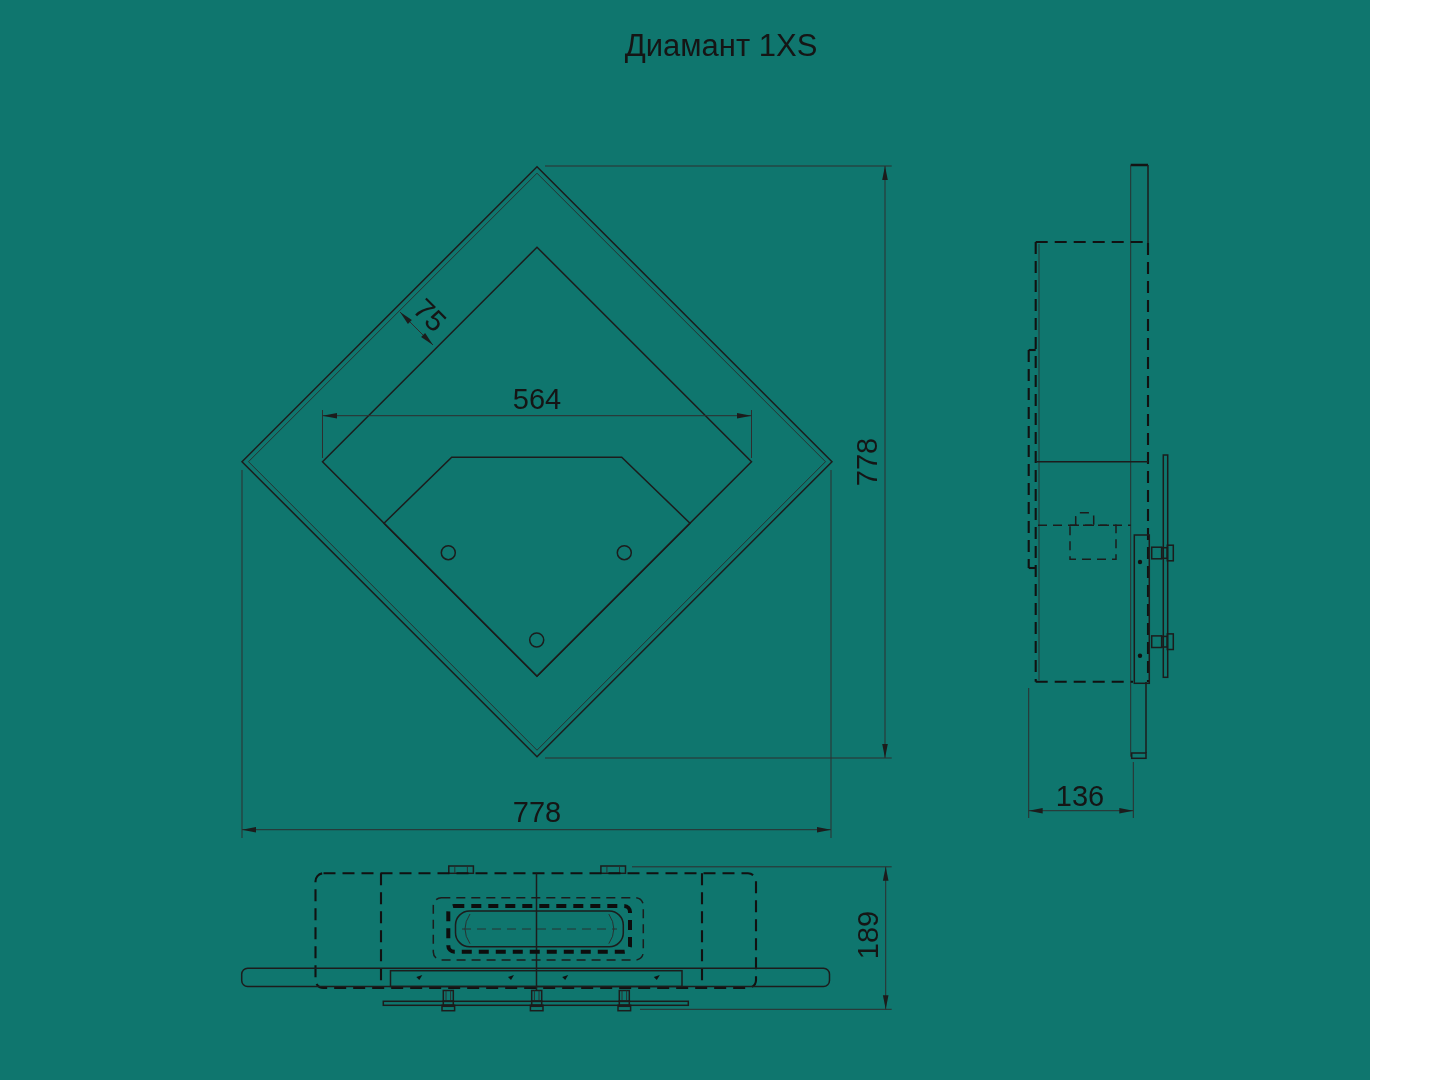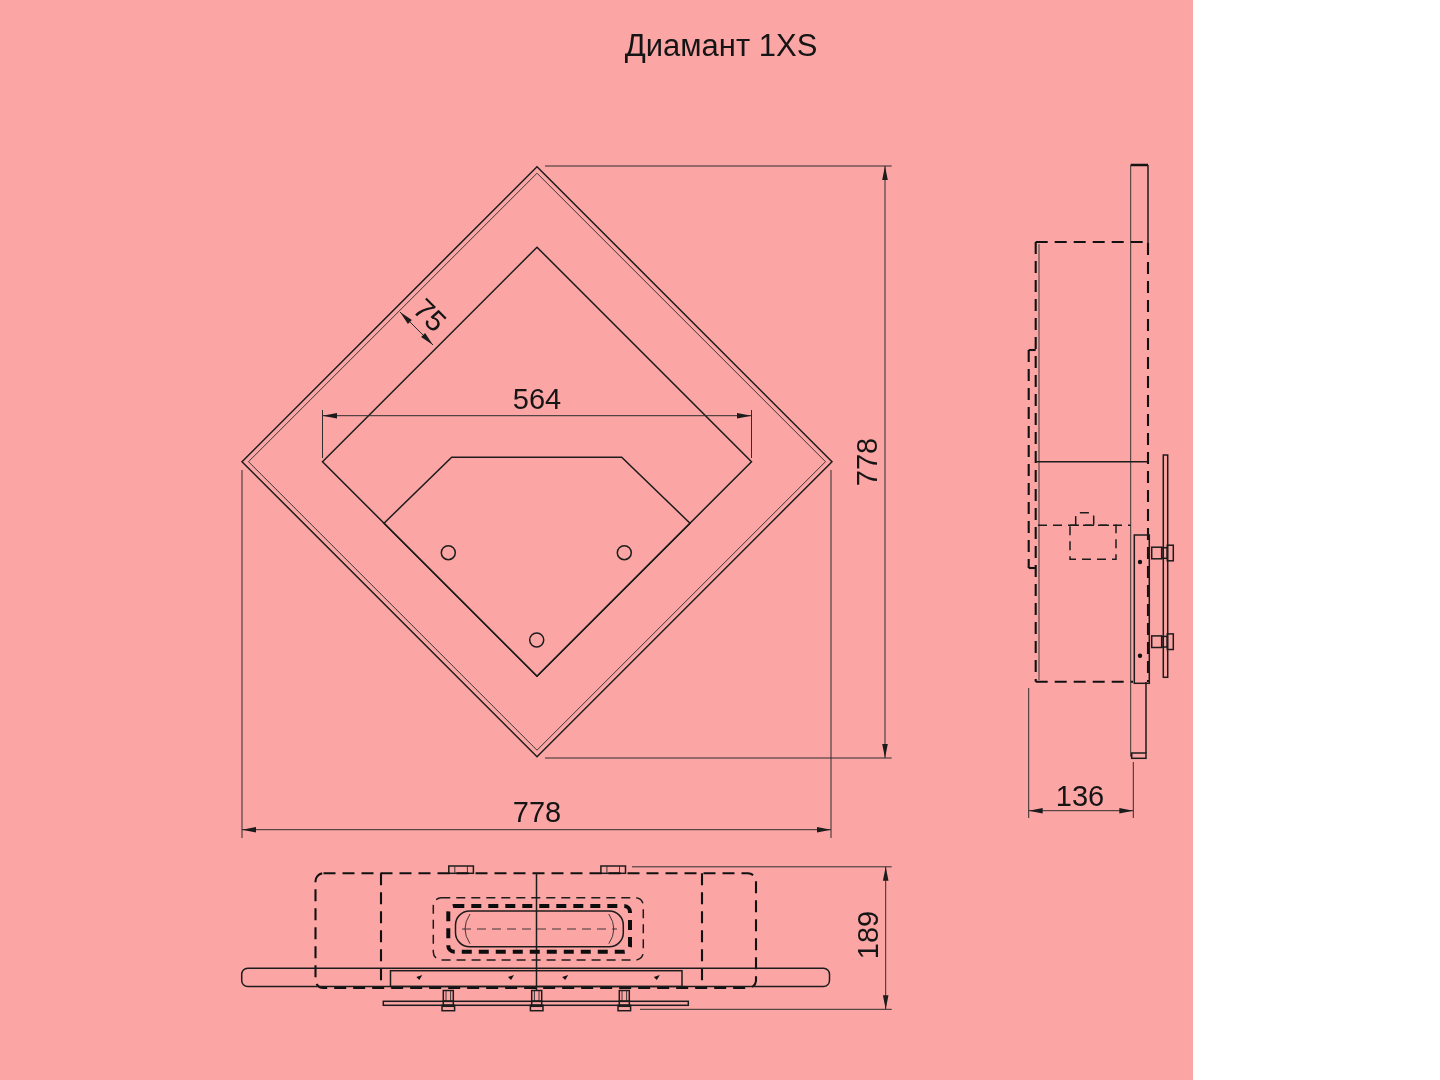--- a/index.html
+++ b/index.html
@@ -1,16 +1,16 @@
 <!DOCTYPE html>
 <html><head>
 <meta charset="utf-8">
 <style>
   html,body { margin:0; padding:0; background:#fff; }
-  #sheet { position:relative; width:1193px; height:1080px; background:#fca5a5; overflow:hidden; }
+  #sheet { position:relative; width:1370px; height:1080px; background:#0f766e; overflow:hidden; }
   svg { position:absolute; left:0; top:0; font-family:"Liberation Sans", sans-serif; }
   .ln   { stroke:#1c1c1c; fill:none; stroke-width:1.5; }
   .ln-thin { stroke:#2a2a2a; fill:none; stroke-width:0.9; }
   .ln-thick { stroke:#141414; fill:none; stroke-width:2.5; }
   .hid  { stroke:#111111; fill:none; stroke-width:2.1; stroke-dasharray:12 7; }
   .hid-thin { stroke:#1c1c1c; fill:none; stroke-width:1.5; stroke-dasharray:9 6; }
   .diml { stroke:#2e2e2e; fill:none; stroke-width:1; }
   .arr  { fill:#1c1c1c; stroke:none; }
   .mark { fill:#111111; stroke:none; }
   text.dim   { font-size:29px; fill:#151515; }

